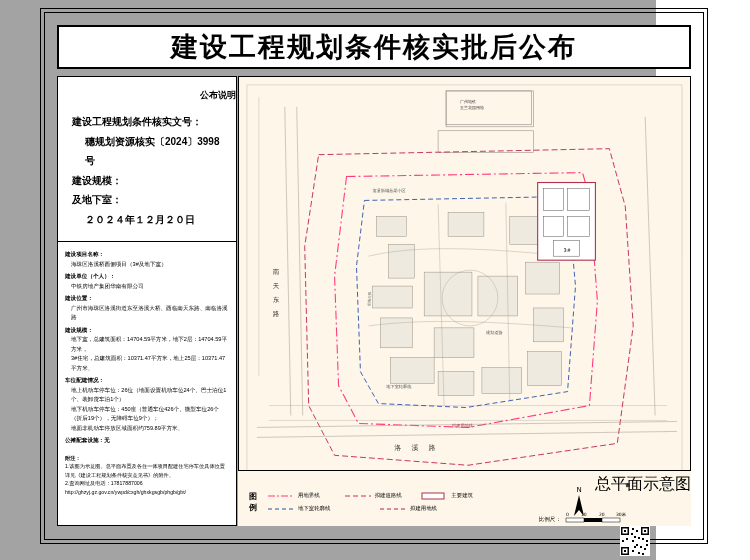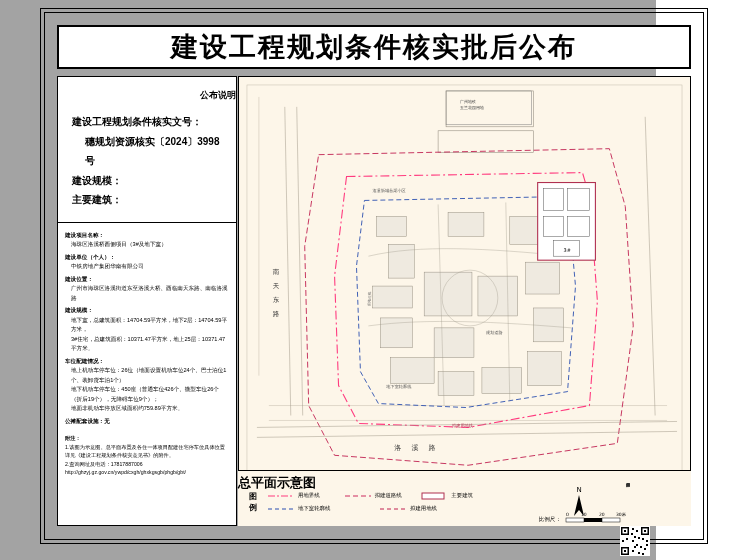--- a/index.html
+++ b/index.html
@@ -69,22 +69,22 @@
     background:#fdf6e9;
     overflow:hidden;
   }
   .map-inner{position:absolute;inset:0;}
   
   .legend-area{
     position:absolute;left:238px;top:470px;width:453px;height:56px;
     border-top:1px solid #000;box-sizing:border-box;background:#fdf6e9;
   }
   .plan-caption{
-    position:absolute;left:238px;top:474px;width:453px;text-align:left;
-    font-size:13px;font-weight:bold;color:#000;
+    position:absolute;left:238px;top:474px;width:453px;text-align:right;
+    font-size:16px;font-weight:normal;color:#000;
   }
   .legend-label{
     position:absolute;left:244px;top:492px;width:18px;
     font-size:8px;font-weight:bold;line-height:1.35;color:#000;text-align:center;
   }
   .legend-grid{
     position:absolute;left:268px;top:492px;width:230px;
     font-size:5.4px;color:#000;
   }
   .lg-row{display:flex;align-items:center;margin-bottom:6px;}
@@ -121,21 +121,22 @@
     <div class="title-text">建设工程规划条件核实批后公布</div>
   </div>
 
   <div class="left-col">
     <div class="notice-title">公布说明</div>
 
     <div class="notice-block">
       <div>建设工程规划条件核实文号：</div>
       <div class="ind">穗规划资源核实〔2024〕3998号</div>
       <div>建设规模：</div>
-      <div>主要建筑：</div>
+      <div>及地下室：</div>
+      <div class="ind">２０２４年１２月２０日</div>
     </div>
 
     <div class="divider"></div>
 
     <div class="info-block">
       <div class="info-row">
         <span class="info-label">建设项目名称：</span>
         <span class="info-val">海珠区洛溪桥西侧项目（3#及地下室）</span>
       </div>
       <div class="info-row">

